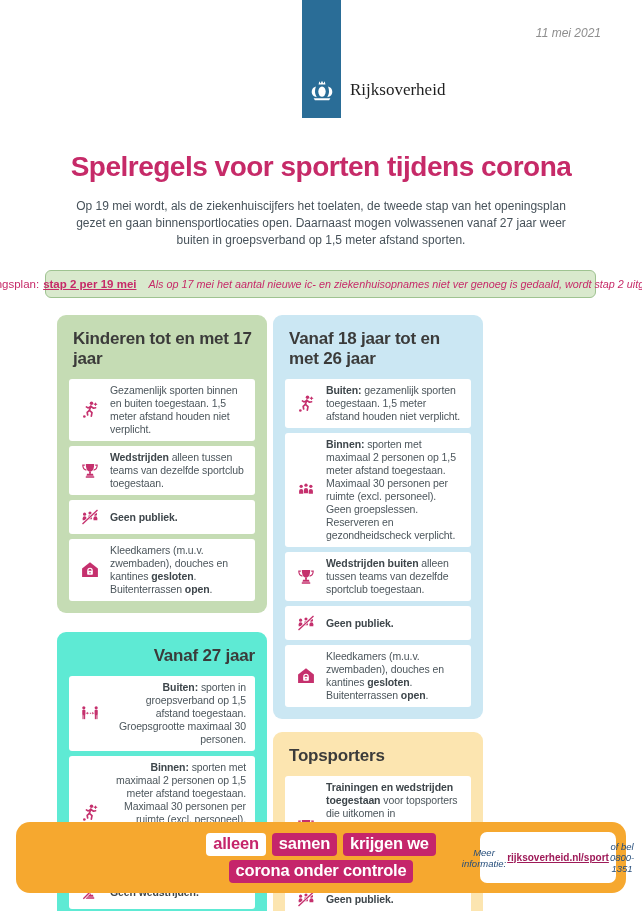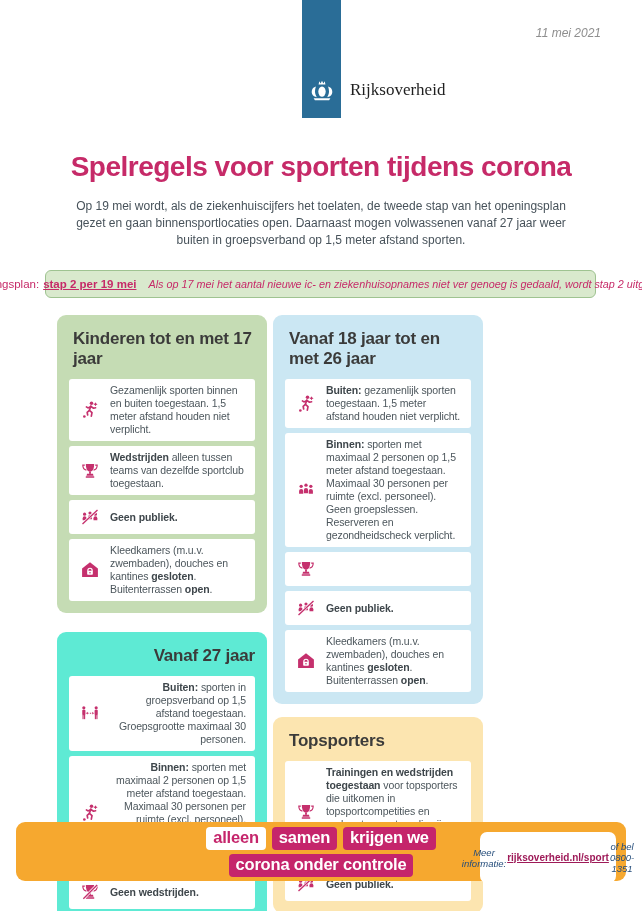--- a/index.html
+++ b/index.html
@@ -52,21 +52,21 @@
   .card {
     background:#ffffff; border-radius:3px; padding:5px 9px; min-height:24px;
     display:flex; align-items:center; gap:10px;
   }
   .card + .card { margin-top:5px; }
   .card-text { margin:0; font-size:10.5px; line-height:13px; letter-spacing:-0.1px; color:#4c565c; }
   .card-text b { color:#3e464b; }
   .icon { width:20px; height:20px; flex:none; color:#c5306d; margin-left:2px; }
 
   
-  .footer-banner { position:absolute; left:16px; top:822px; width:610px; height:59px; background:#f6a82f; border-radius:9px; }
+  .footer-banner { position:absolute; left:16px; top:822px; width:610px; height:71px; background:#f6a82f; border-radius:14px; }
   .slogan { position:absolute; inset:0; display:flex; flex-direction:column; align-items:center; justify-content:center; gap:4px; }
   .slogan-row { display:flex; gap:6px; }
   .chip {
     background:#c5256b; color:#ffffff; font-weight:bold; font-size:16.5px;
     padding:1px 7px 3px; border-radius:4px; letter-spacing:-0.2px;
   }
   .chip-light { background:#ffffff; color:#c5256b; }
   .info-box {
     position:absolute; right:10px; top:10px; width:136px; height:51px; background:#ffffff; border-radius:7px;
     display:flex; flex-direction:row; align-items:center; justify-content:center; text-align:center; gap:1px;
@@ -270,20 +270,21 @@
             <div class="card">
               <svg class="icon" viewBox="0 0 24 24">
                 <use href="#sym-group-icon"></use>
               </svg>
               <p class="card-text"><b>Binnen:</b><span> sporten met maximaal 2 personen op 1,5 meter afstand toegestaan. Maximaal 30 personen per ruimte (excl. personeel). Geen groepslessen. Reserveren en gezondheidscheck verplicht.</span></p>
             </div>
             <div class="card">
               <svg class="icon" viewBox="0 0 24 24">
                 <use href="#sym-trophy-icon"></use>
               </svg>
+              <p class="card-text"><b>Wedstrijden buiten</b><span> alleen tussen teams van dezelfde sportclub toegestaan.</span></p>
             </div>
             <div class="card">
               <svg class="icon" viewBox="0 0 24 24">
                 <use href="#sym-no-audience-icon"></use>
               </svg>
               <p class="card-text"><b>Geen publiek.</b></p>
             </div>
             <div class="card">
               <svg class="icon" viewBox="0 0 24 24">
                 <use href="#sym-house-lock-icon"></use>

